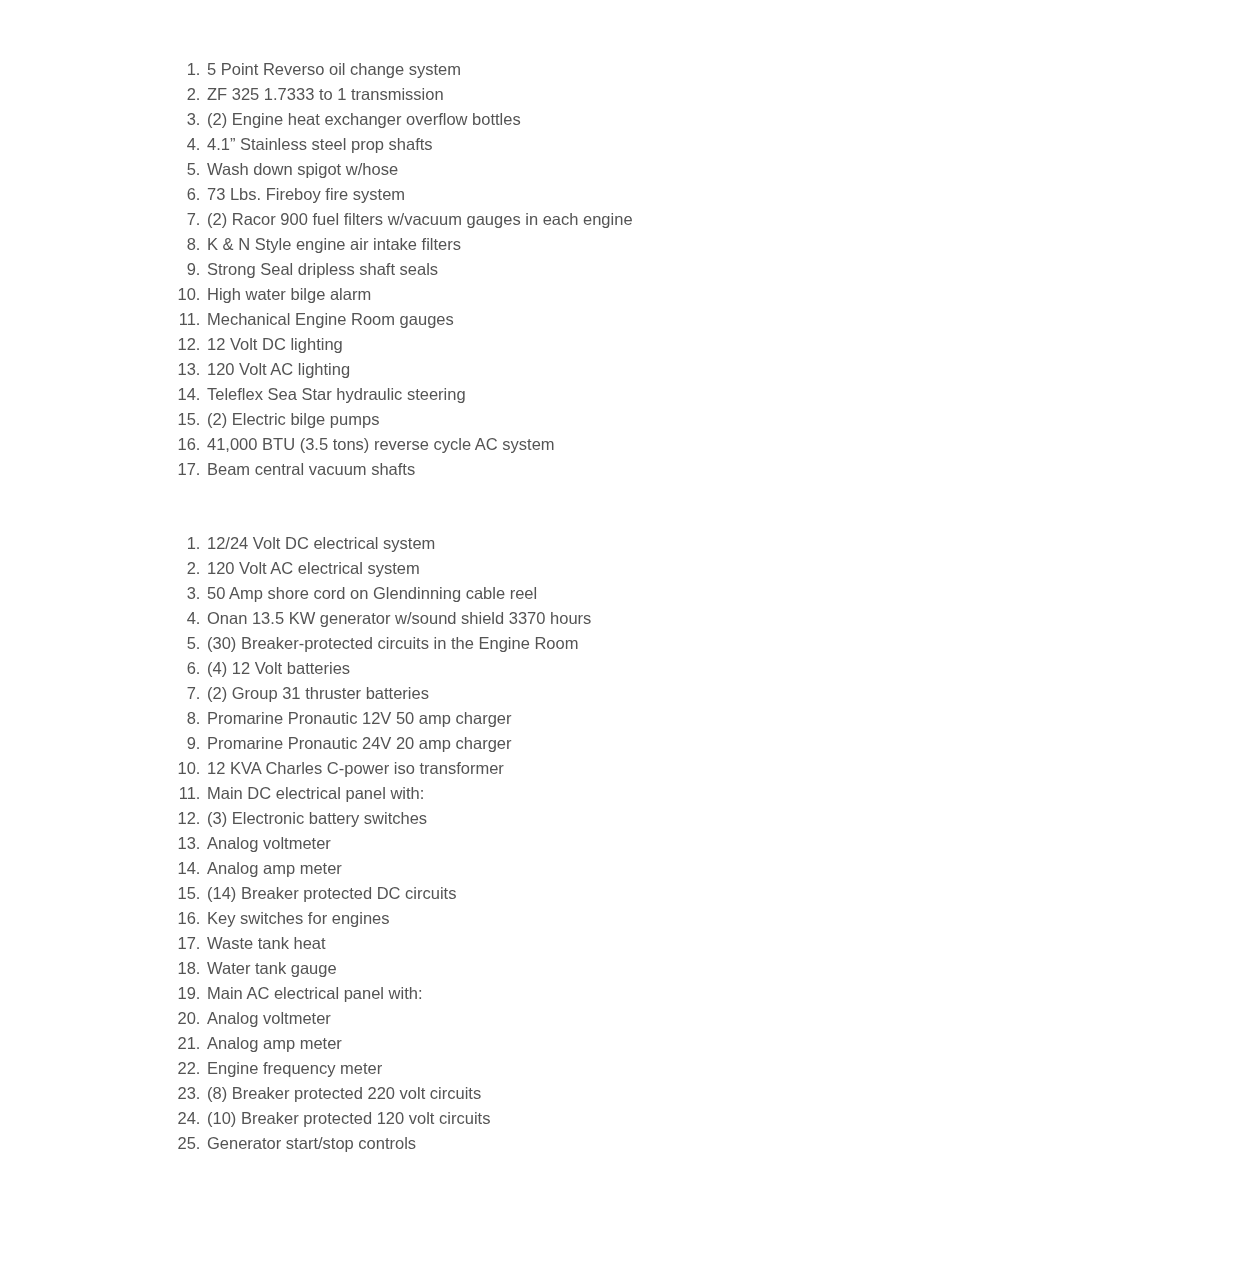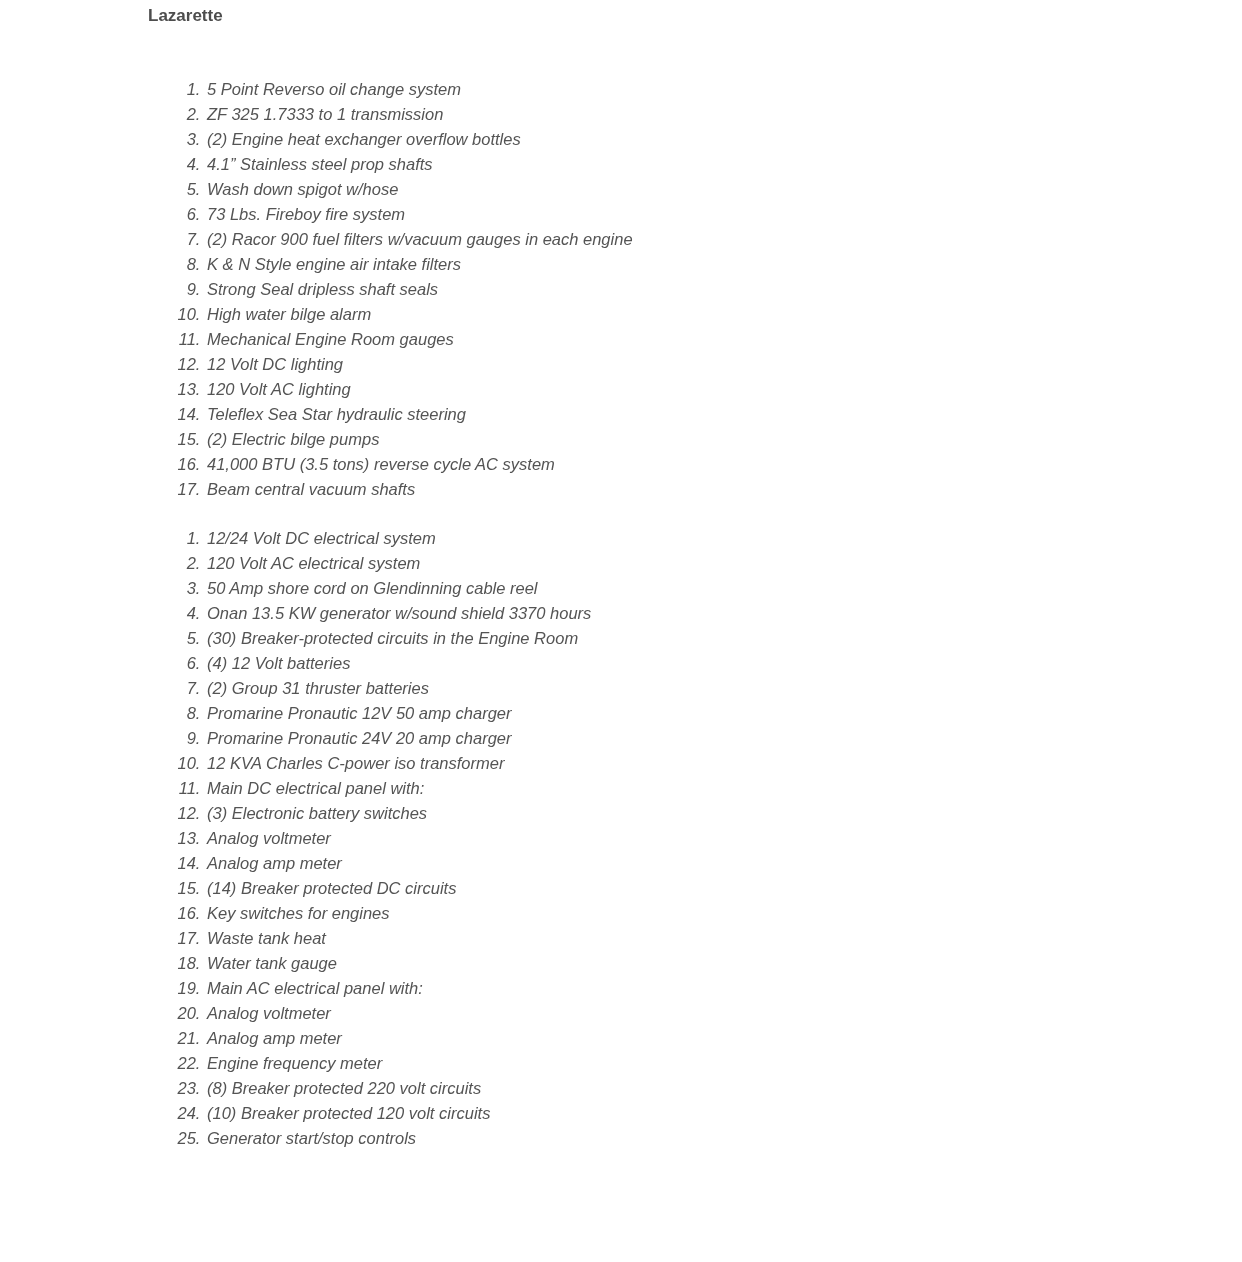--- a/index.html
+++ b/index.html
@@ -26,36 +26,34 @@
   }
   ol.item-list {
     margin: 51px 0 0 0;
     padding: 0 0 0 57px;
     font-size: 16.5px;
     line-height: 25px;
     color: #545454;
   }
   ol.item-list li {
     padding-left: 2px;
-    font-style: italic;
   }
   .section-electrical .section-heading {
     margin-top: 41px;
   }
   .section-electrical ol.item-list {
-    margin-top: 24px;
+    margin-top: 49px;
   }
 </style>
 </head>
 <body>
 
 <div class="doc">
 
   <section class="section-lazarette">
-    <h3 class="section-heading">Lazarette</h3>
     <ol class="item-list">
         <li>5 Point Reverso oil change system</li>
         <li>ZF 325 1.7333 to 1 transmission</li>
         <li>(2) Engine heat exchanger overflow bottles</li>
         <li>4.1” Stainless steel prop shafts</li>
         <li>Wash down spigot w/hose</li>
         <li>73 Lbs. Fireboy fire system</li>
         <li>(2) Racor 900 fuel filters w/vacuum gauges in each engine</li>
         <li>K &amp; N Style engine air intake filters</li>
         <li>Strong Seal dripless shaft seals</li>

